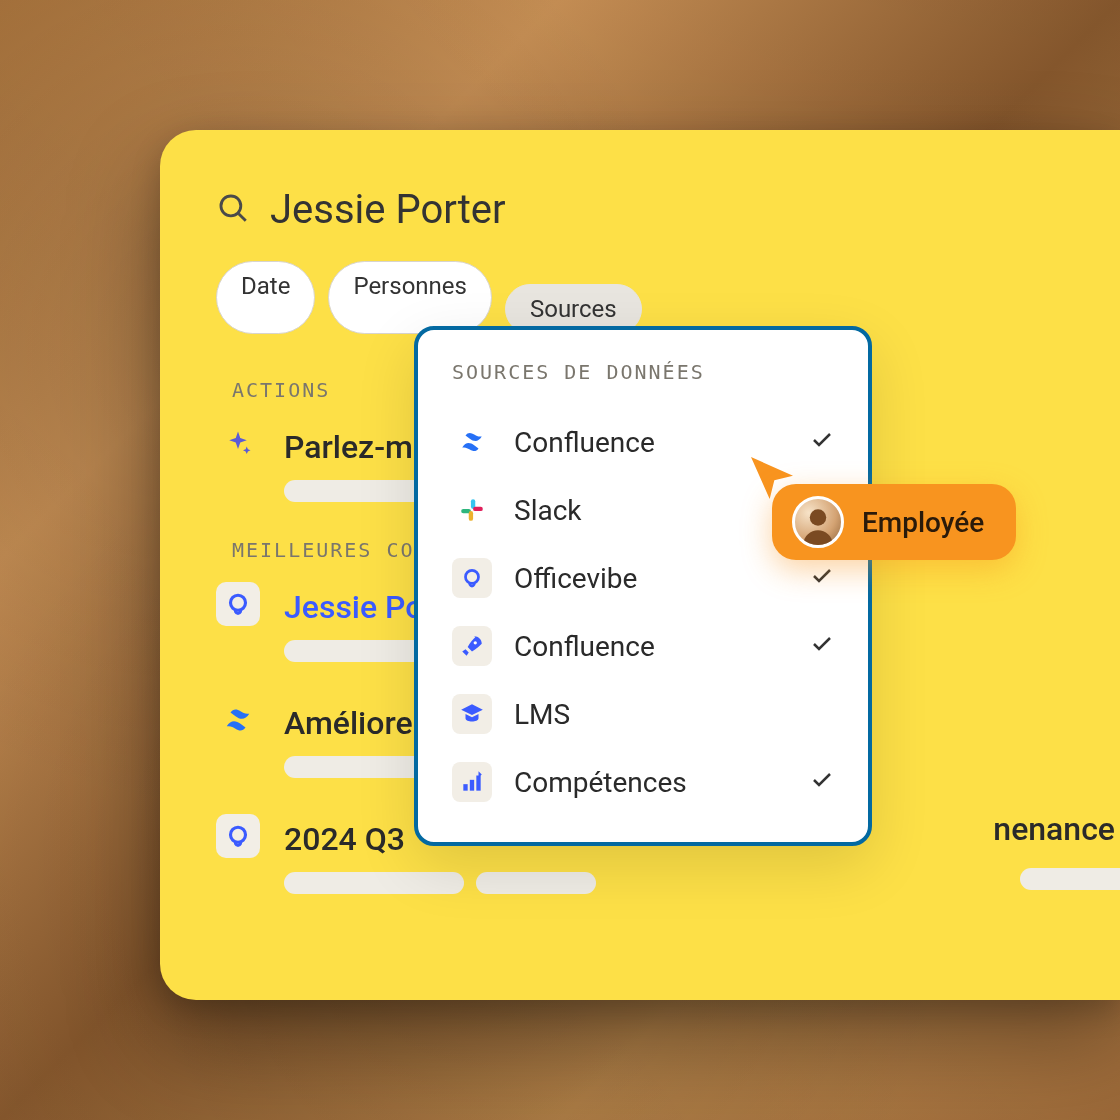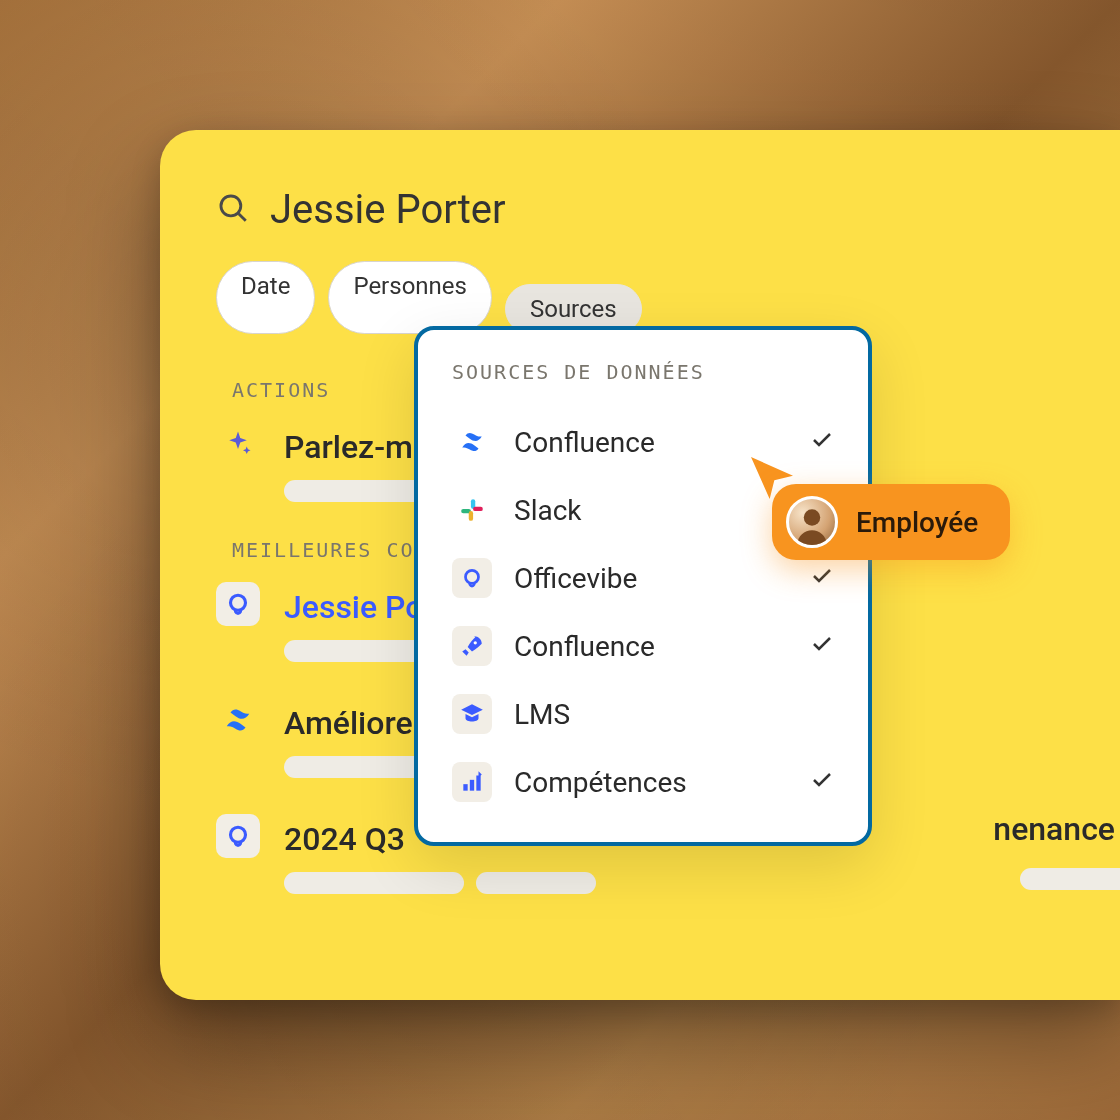--- a/index.html
+++ b/index.html
@@ -137,21 +137,21 @@
   .cursor-arrow svg { width: 56px; height: 56px; }
   .employee-pill {
     position: absolute;
     left: 772px;
     top: 484px;
     background: #f8941f;
     border-radius: 24px;
     display: flex;
     align-items: center;
     gap: 18px;
-    padding: 12px 32px 12px 14px;
+    padding: 12px 32px 12px 20px;
     box-shadow: 0 10px 30px rgba(248,148,31,0.4);
   }
   .avatar {
     width: 52px; height: 52px;
     border-radius: 50%;
     background: radial-gradient(circle at 30% 30%, #f7e3c8 0%, #d4a373 60%, #8d6238 100%);
     border: 3px solid #fff;
     overflow: hidden;
     display: flex; align-items: flex-end; justify-content: center;
   }

